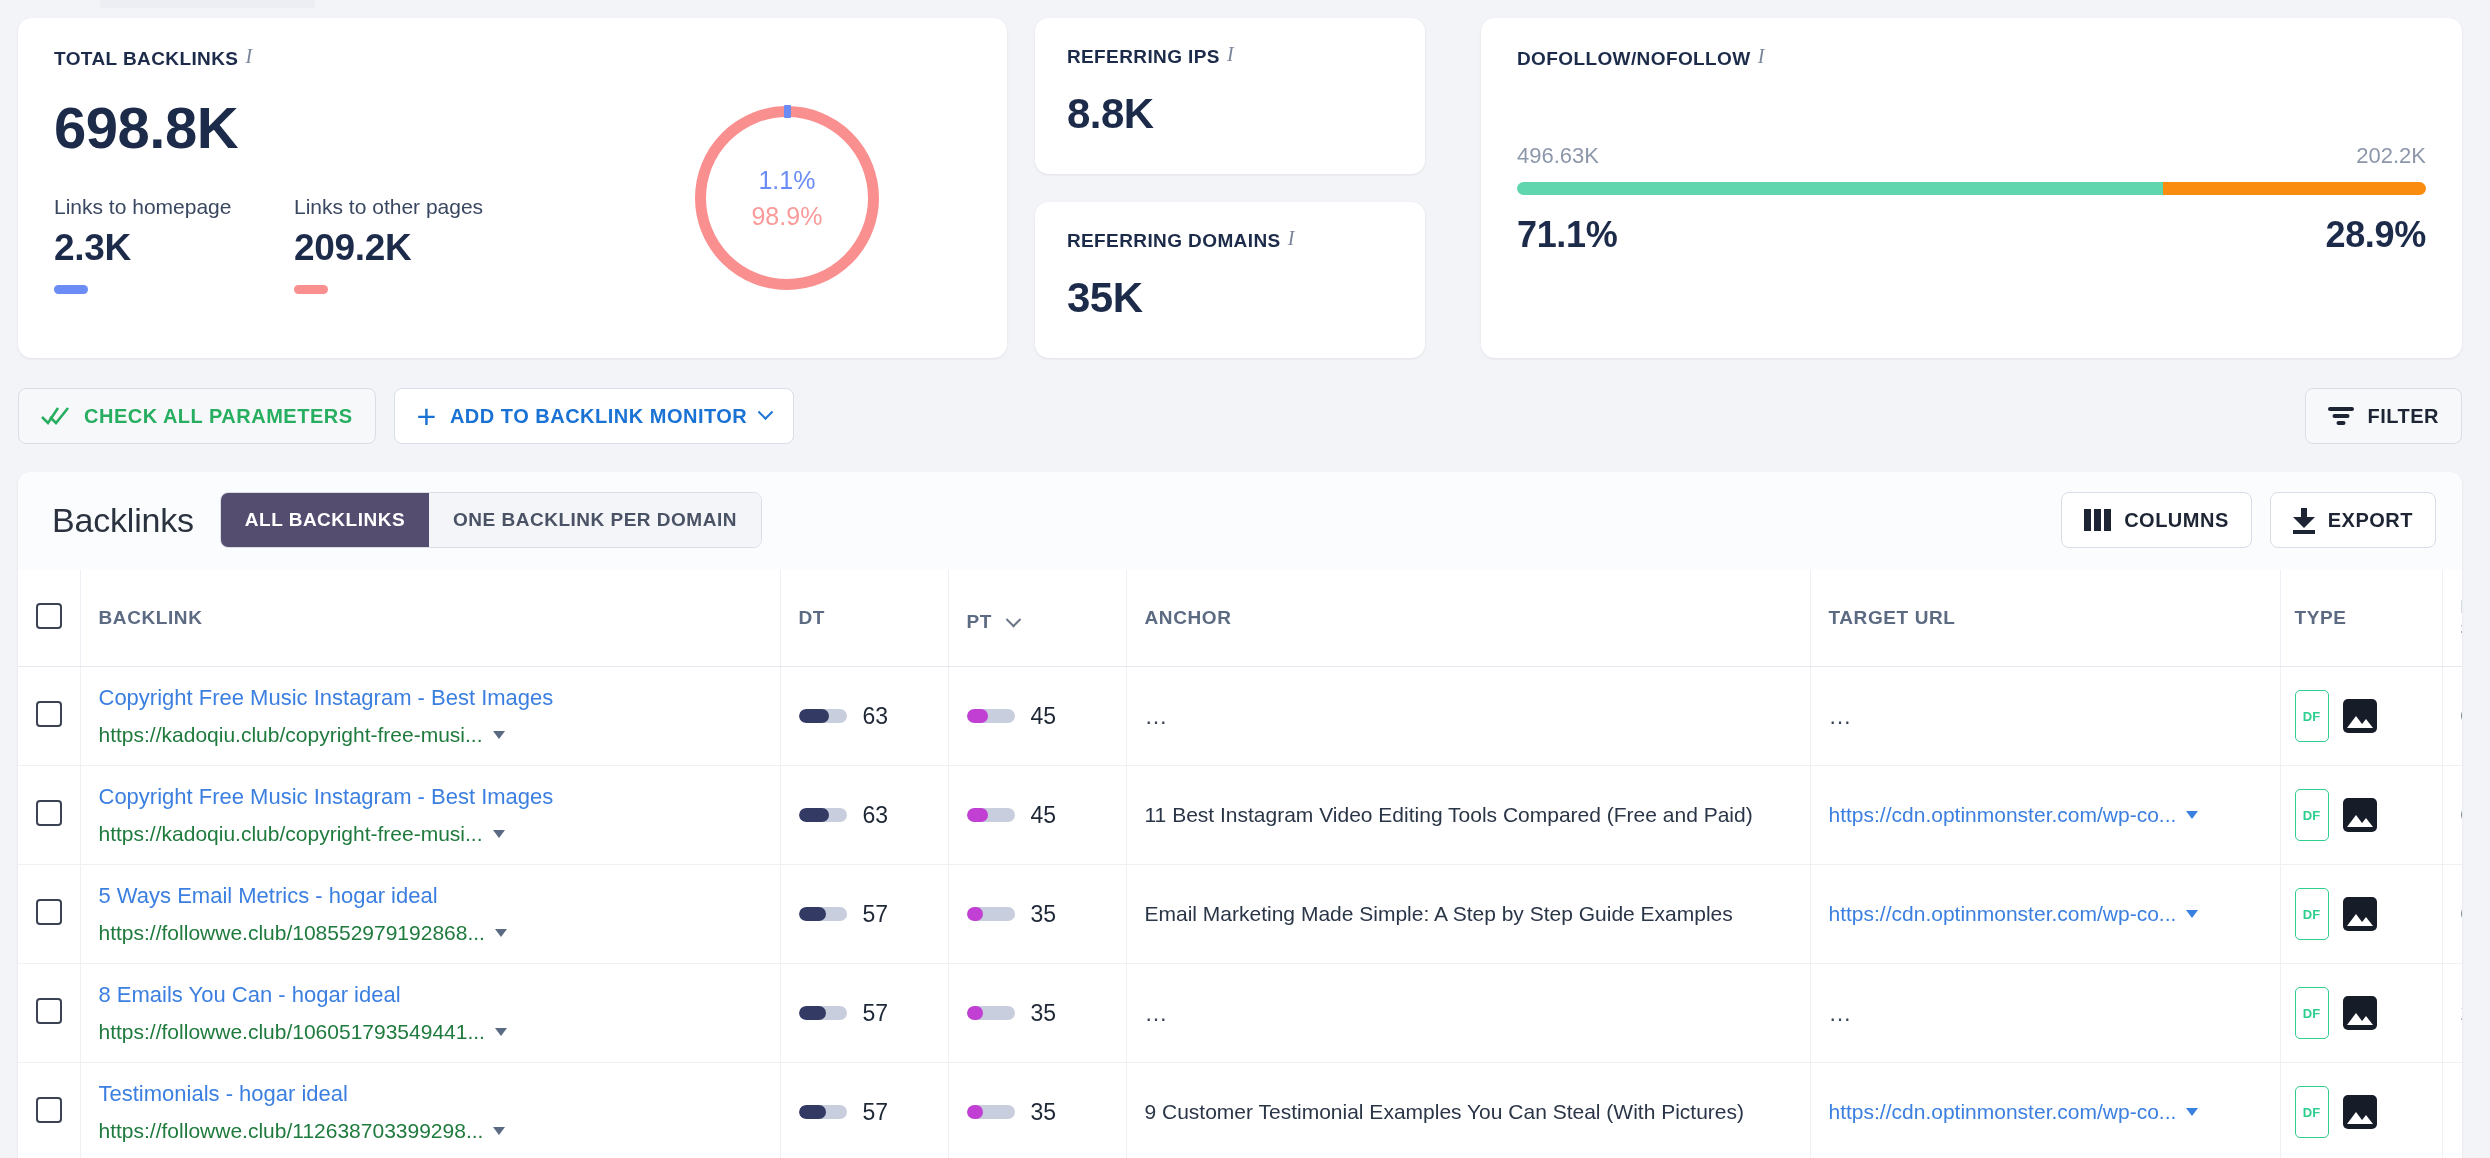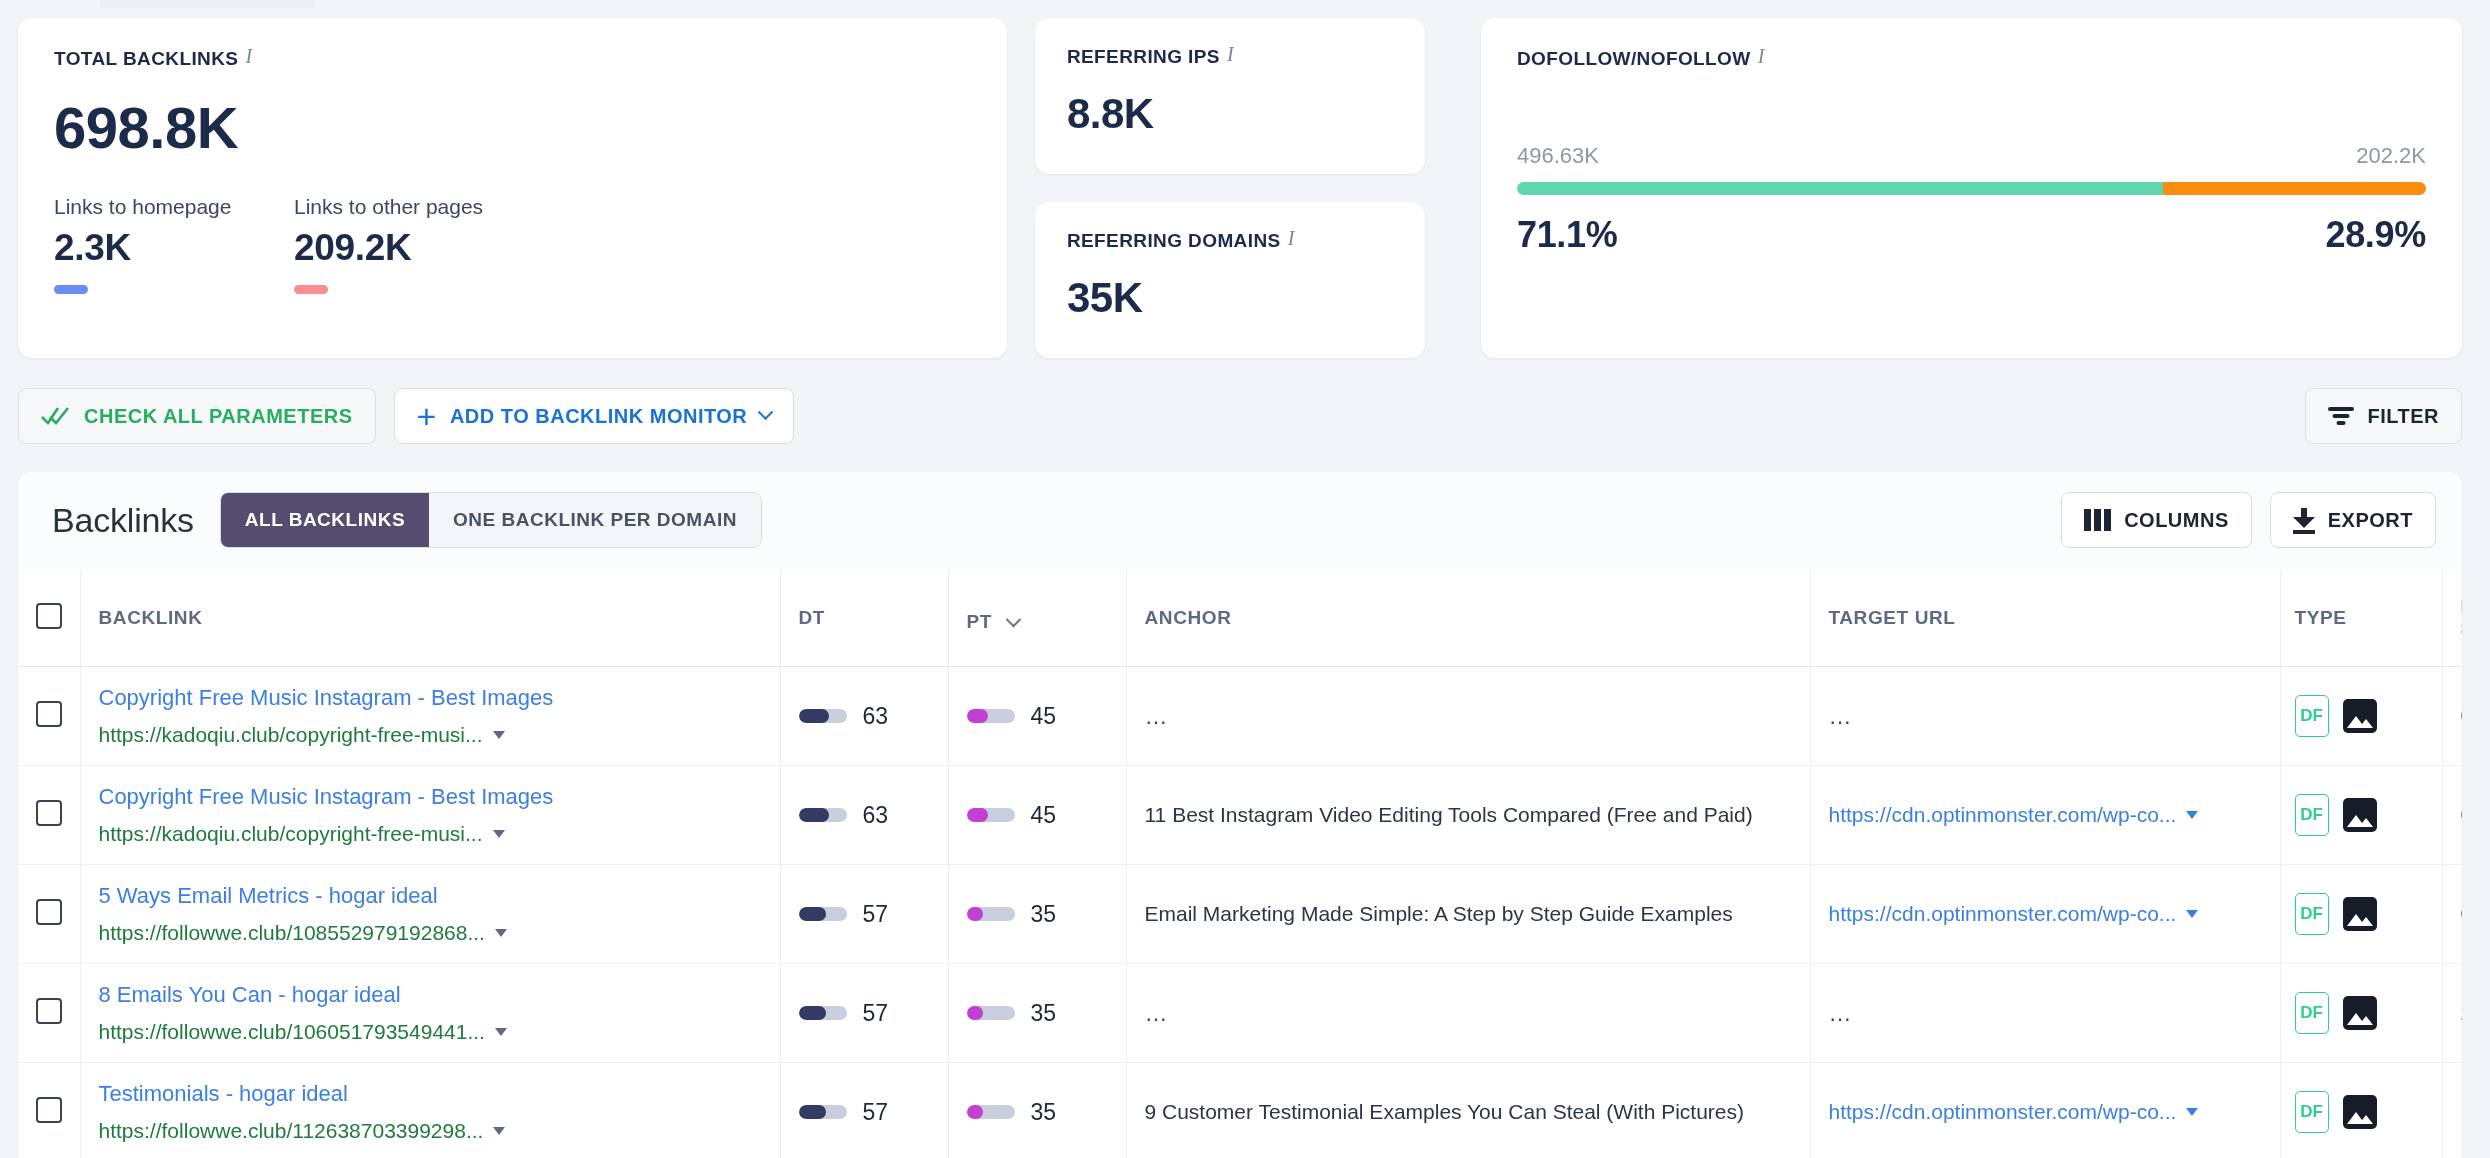--- a/index.html
+++ b/index.html
@@ -235,24 +235,24 @@
     white-space: nowrap;
   }
   .caret-blue {
     width: 0; height: 0;
     border-left: 6px solid transparent; border-right: 6px solid transparent;
     border-top: 8px solid #3b7fe0;
   }
 
   .type-cell { display: flex; align-items: center; gap: 14px; }
   .badge-df {
-    width: 34px; height: 42px;
+    width: 34px; height: 52px;
     border: 1.8px solid #2ecf8e; border-radius: 5px;
     display: flex; align-items: center; justify-content: center;
-    font-size: 17px; font-weight: 700; color: #2ecf8e;
+    font-size: 13px; font-weight: 700; color: #2ecf8e;
   }
   .img-ico {
     width: 34px; height: 34px; border-radius: 5px;
     background: #161c28; position: relative; overflow: hidden;
   }
   .img-ico::before {
     content: ""; position: absolute; left: 4px; bottom: 5px;
     width: 0; height: 0;
     border-left: 9px solid transparent; border-right: 9px solid transparent;
     border-bottom: 12px solid #fff;
@@ -307,20 +307,28 @@
       <div class="sub-cols">
         <div class="sub-col first">
           <div class="sub-label">Links to homepage</div>
           <div class="sub-val">2.3K</div>
           <div class="legend-chip" id="chip-home" style="background: rgb(108, 140, 245);"></div>
         </div>
         <div class="sub-col">
           <div class="sub-label">Links to other pages</div>
           <div class="sub-val">209.2K</div>
           <div class="legend-chip" id="chip-other" style="background: rgb(250, 143, 143);"></div>
+        </div>
+      </div>
+      <div class="donut-wrap">
+        <div class="donut-ring"></div>
+        <div class="donut-tick"></div>
+        <div class="donut-labels">
+          <span class="d1">1.1%</span>
+          <span class="d2">98.9%</span>
         </div>
       </div>
     </div>
 
     <div class="mid-col">
       <div class="card card-small">
         <div class="card-label">
           <span>REFERRING IPS</span>
           <span class="info-i">i</span>
         </div>

